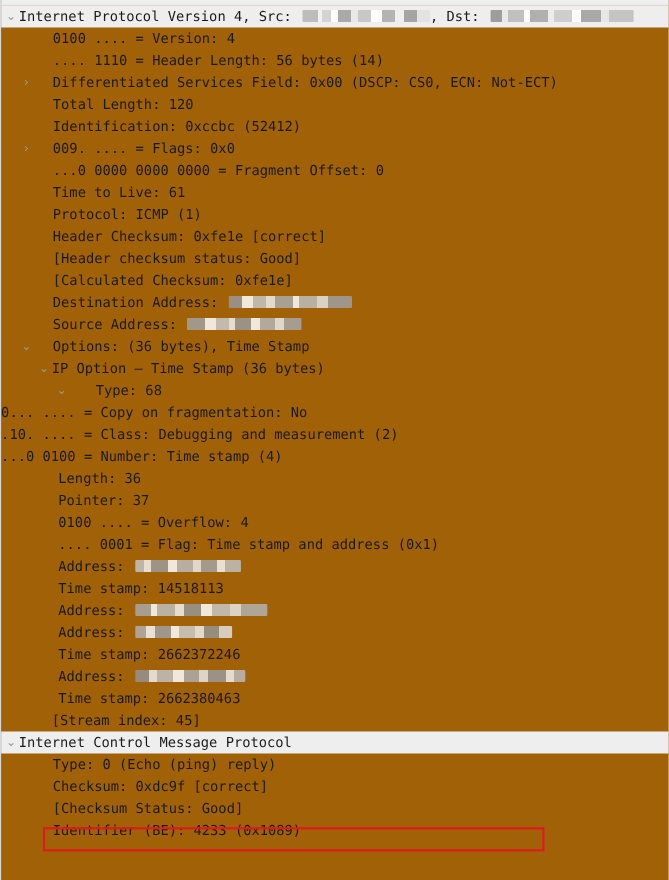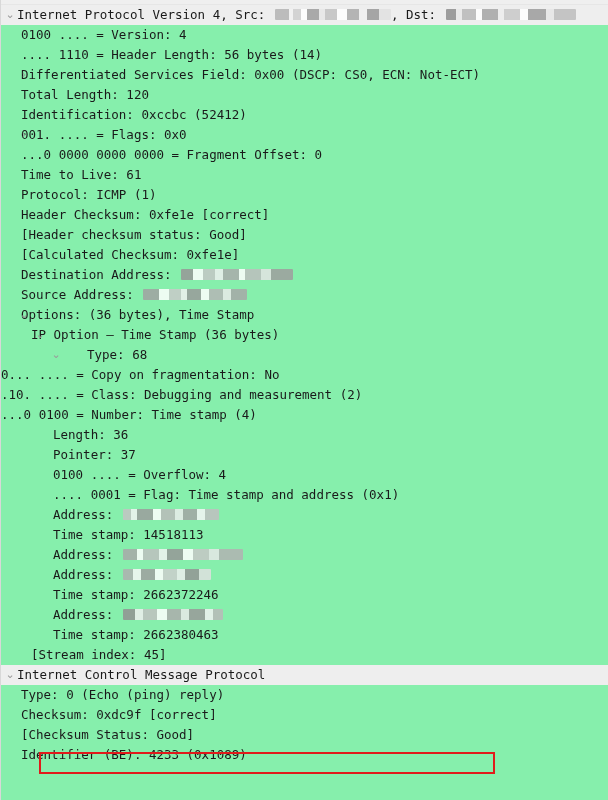--- a/index.html
+++ b/index.html
@@ -13,21 +13,21 @@
     font-family: "DejaVu Sans Mono", "Liberation Mono", monospace;
     font-size: 12.5px;
     color: #1a1a1a;
     -webkit-font-smoothing: antialiased;
   }
 
   #pane {
     position: relative;
     width: 608px;
     height: 800px;
-    background: #86efac;
+    background: #a16207;
     border-left: 1px solid #d8d8d8;
     overflow: hidden;
   }
 
   
   .clip-top {
     height: 5px;
     background: #efefef;
     border-bottom: 1px solid #e6e6e6;
     overflow: hidden;
@@ -54,22 +54,22 @@
     font-family: "DejaVu Sans", sans-serif;
     user-select: none;
   }
   .arrow.collapsed::before { content: "\203A"; }
   .arrow.expanded::before  { content: "\2304"; }
 
   .label { display: inline-block; }
 
   
   .d0 { padding-left: 16px; }
-  .d1 { padding-left: 20px; text-align: center; }
-  .d2 { padding-left: 30px; }
+  .d1 { padding-left: 47px; text-align: center; }
+  .d2 { padding-left: 46px; }
   .d3 { padding-left: 86px; }
   .d4 { padding-left: 52px; }
   .d5 { }
 
   .a0 { left: 2px; }
   .a1 { left: 16px; }
   .a2 { left: 32px; }
   .a3 { left: 48px; }
 
   
@@ -179,21 +179,21 @@
         <span class="label d1">Differentiated Services Field: 0x00 (DSCP: CS0, ECN: Not-ECT)</span>
       </div>
       <div class="row">
         <span class="label d1">Total Length: 120</span>
       </div>
       <div class="row">
         <span class="label d1">Identification: 0xccbc (52412)</span>
       </div>
       <div class="row">
         <span class="arrow a1 collapsed"></span>
-        <span class="label d1">001. .... = Flags: 0x0</span>
+        <span class="label d1">009. .... = Flags: 0x0</span>
       </div>
       <div class="row">
         <span class="label d1">...0 0000 0000 0000 = Fragment Offset: 0</span>
       </div>
       <div class="row">
         <span class="label d1">Time to Live: 61</span>
       </div>
       <div class="row">
         <span class="label d1">Protocol: ICMP (1)</span>
       </div>

